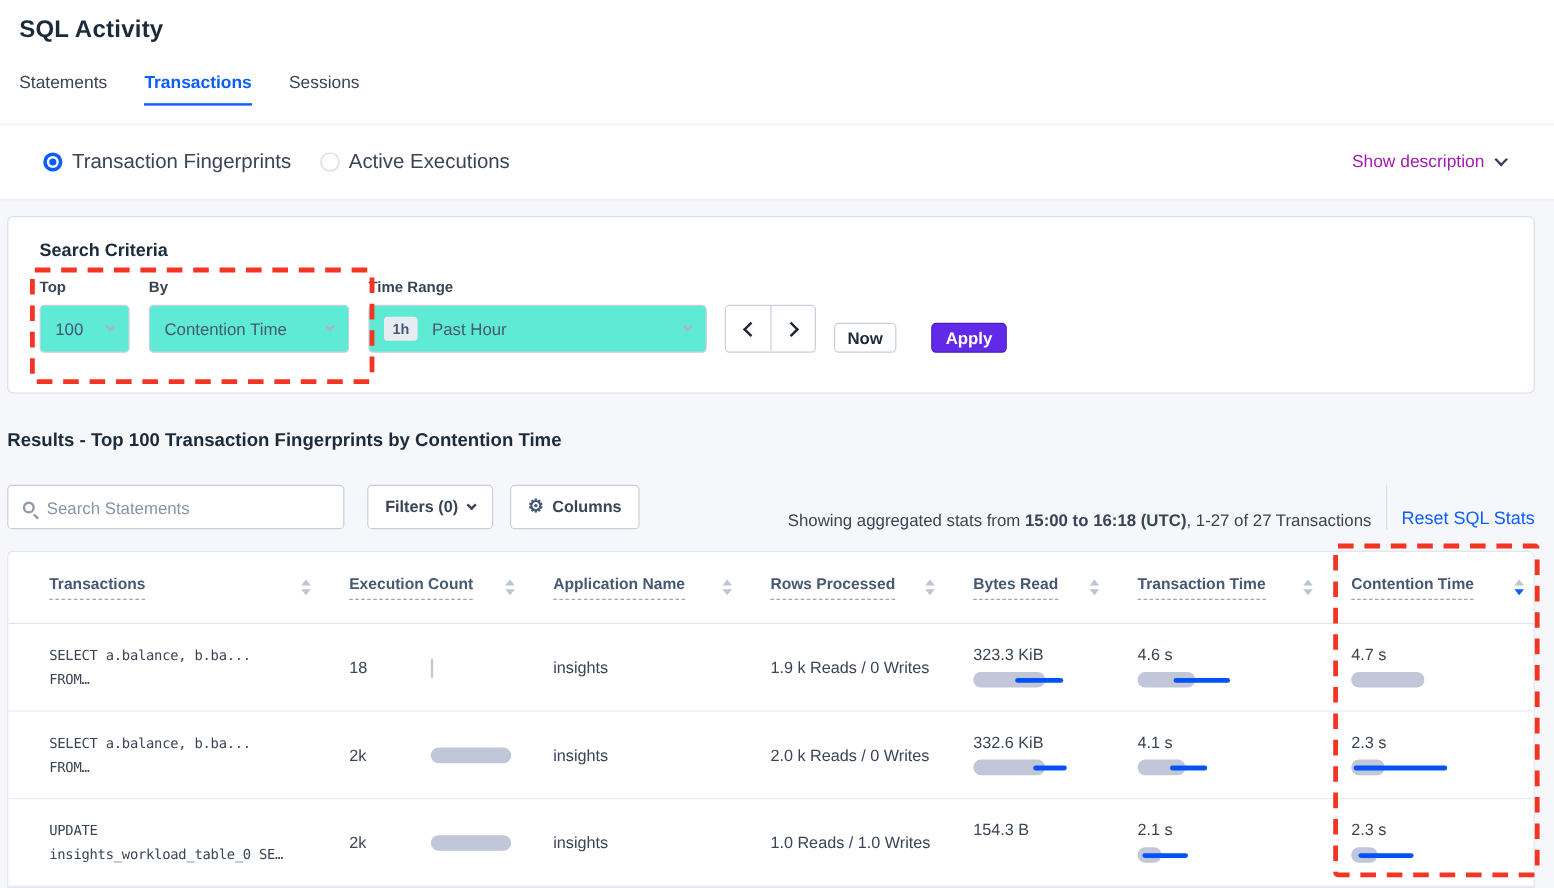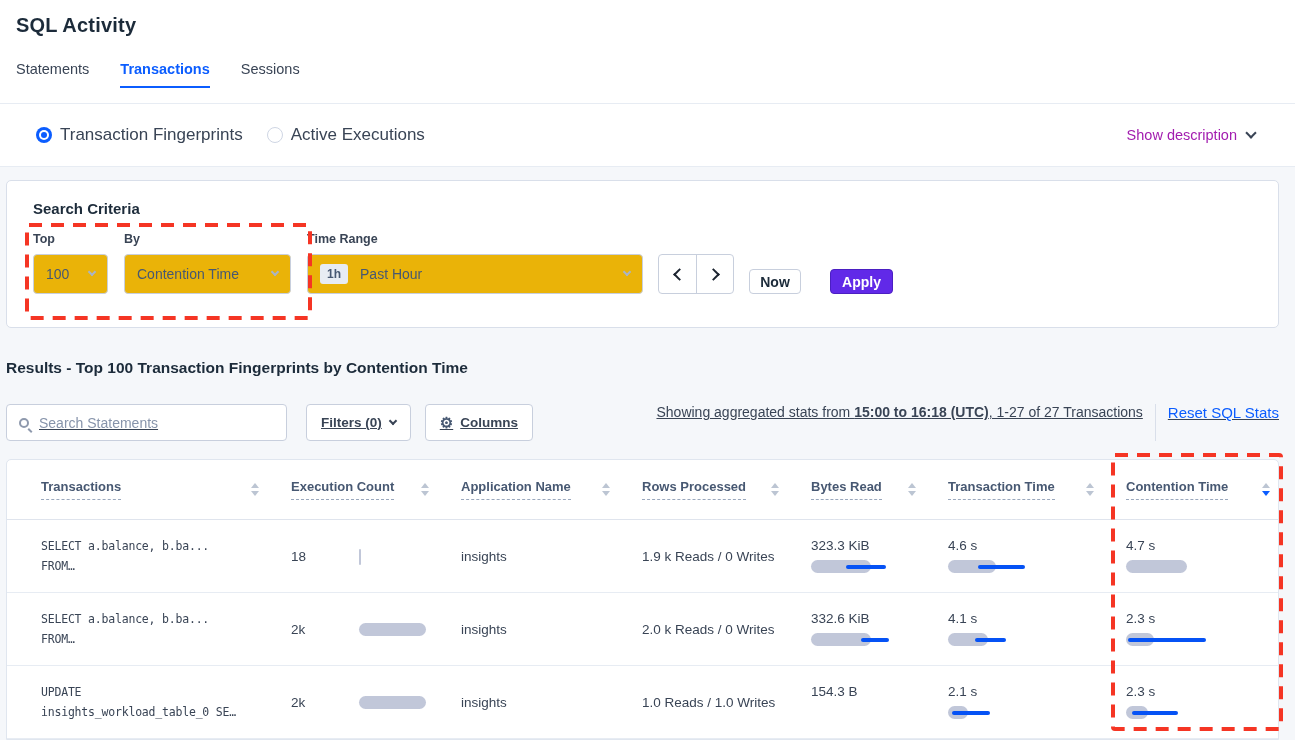--- a/index.html
+++ b/index.html
@@ -35,48 +35,48 @@
 
   
   .content { padding:13px 16px 0 6px; }
 
   .criteria-card { background:#fff; border:1px solid #d9dfea; border-radius:5px;
     padding:19px 26px 24px 26px; height:148px; }
   .criteria-title { font-size:15px; font-weight:700; color:#1c2b3a; }
   .criteria-form { display:flex; margin-top:15px; }
   .field { display:flex; flex-direction:column; }
   .field-label { font-size:12.5px; font-weight:700; color:#394455; margin-bottom:8px; }
-  .select { height:40px; background:#eab308; border:1px solid #c8cfdd; border-radius:4px;
+  .select { height:40px; background:#5eead4; border:1px solid #c8cfdd; border-radius:4px;
     display:flex; align-items:center; padding:0 12px; font-size:14px; color:#475872; cursor:pointer; }
   .select .chev { margin-left:auto; }
   .sel-top { width:75px; margin-right:16px; }
   .sel-by { width:167px; }
   .field-by { margin-right:16px; }
   .field-time { margin-left:0; }
-  .sel-time { width:336px;align-items:center; }
+  .sel-time { width:282px;align-items:center; }
   .time-badge { background:#e7ecf3; border-radius:3px; font-size:12px; font-weight:700;
     color:#475872; padding:3px 7px; margin-right:12px; }
   .range-arrows { display:flex; margin-left:15px; align-self:flex-end; height:40px;
     border:1px solid #c8cfdd; border-radius:4px; background:#fff; overflow:hidden; }
   .arrow-btn { width:37px; height:100%; display:flex; align-items:center; justify-content:center; cursor:pointer; }
   .arrow-btn + .arrow-btn { border-left:1px solid #c8cfdd; }
   .chev-left { width:9px; height:9px; border-right:2.5px solid #1c2430; border-bottom:2.5px solid #1c2430;
     transform:rotate(135deg); margin-left:4px; }
   .chev-right { width:9px; height:9px; border-right:2.5px solid #1c2430; border-bottom:2.5px solid #1c2430;
     transform:rotate(-45deg); margin-right:4px; }
   .btn { height:25px; border-radius:4px; display:flex; align-items:center; justify-content:center;
     font-size:14px; font-weight:700; cursor:pointer; }
   .btn-now { width:52px; margin-left:15px; align-self:flex-end; background:#fff;
     border:1px solid #c8cfdd; color:#1c2b3a; }
   .btn-apply { width:63px; margin-left:29px; align-self:flex-end; background:#6129e8;
     border:1px solid #4b1fc2; color:#fff; }
 
   .results-title { font-size:15.5px; font-weight:700; color:#1c2b3a; margin:31px 0 0 0; }
 
-  .toolbar { display:flex; align-items:flex-start; margin-top:27px;text-decoration:underline; }
+  .toolbar { display:flex; align-items:flex-end; margin-top:27px; }
   .search-box { width:281px; height:37px; background:#fff; border:1px solid #c8cfdd; border-radius:4px;
     display:flex; align-items:center; padding:0 10px 0 12px; }
   .search-icon { width:10px; height:10px; border:2px solid #8e99ad; border-radius:50%;
     position:relative; flex:none; margin-right:10px; }
   .search-icon::after { content:""; position:absolute; width:2px; height:5px; background:#8e99ad;
     left:8px; top:8px; transform:rotate(-45deg); }
   .search-box input { border:none; outline:none; font-size:14px; color:#394455; width:100%;
     font-family:"Liberation Sans", sans-serif; }
   .search-box input::placeholder { color:#8794ab; }
   .tb-btn { height:37px; background:#fff; border:1px solid #c8cfdd; border-radius:4px;

